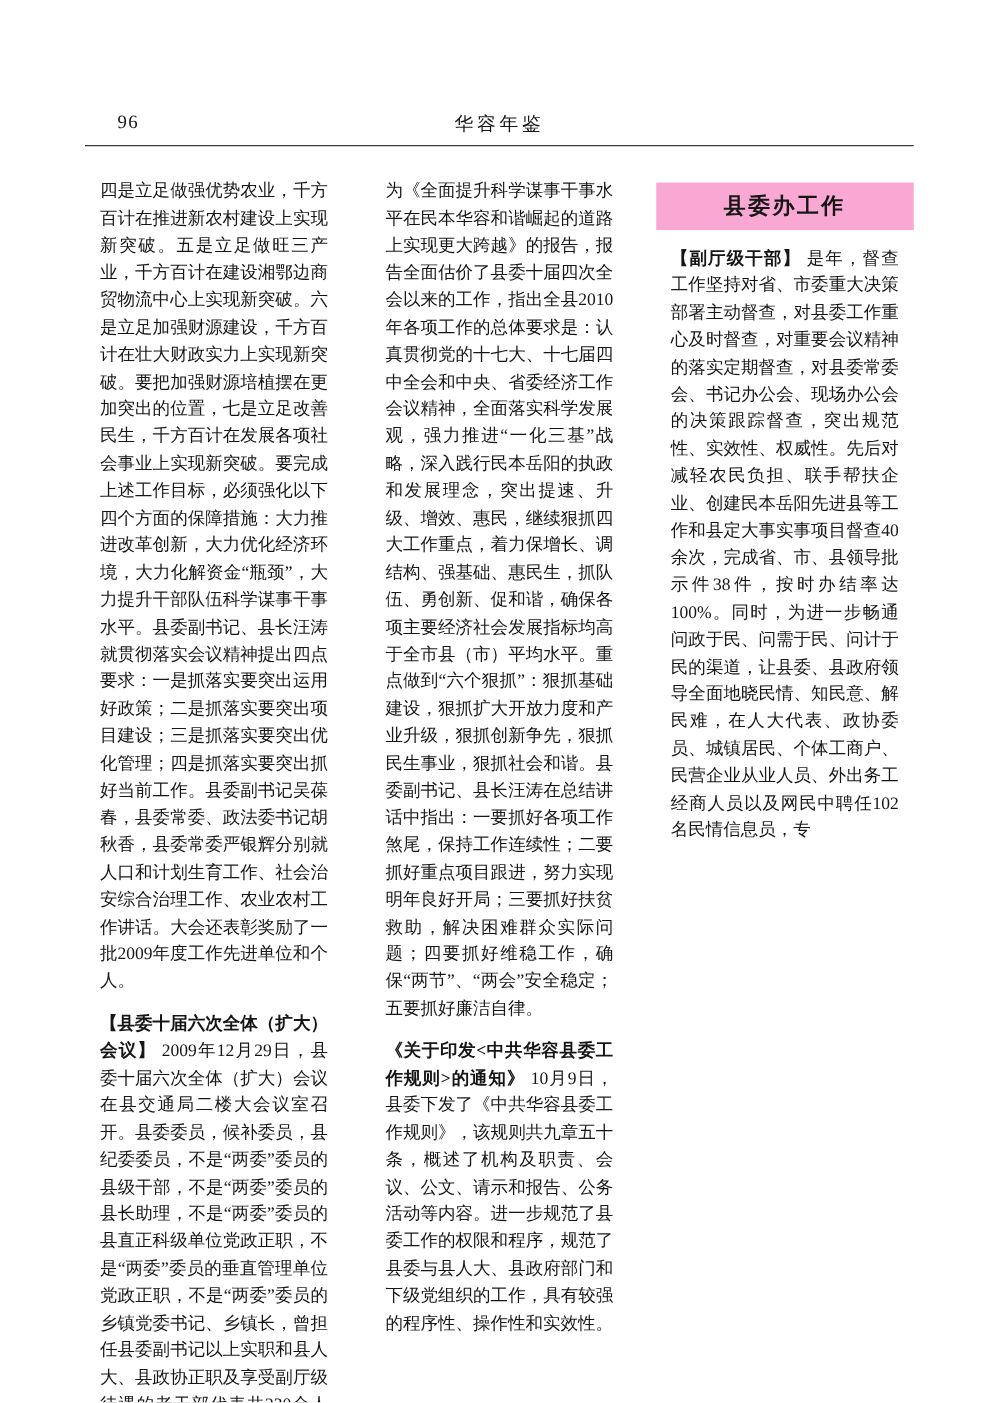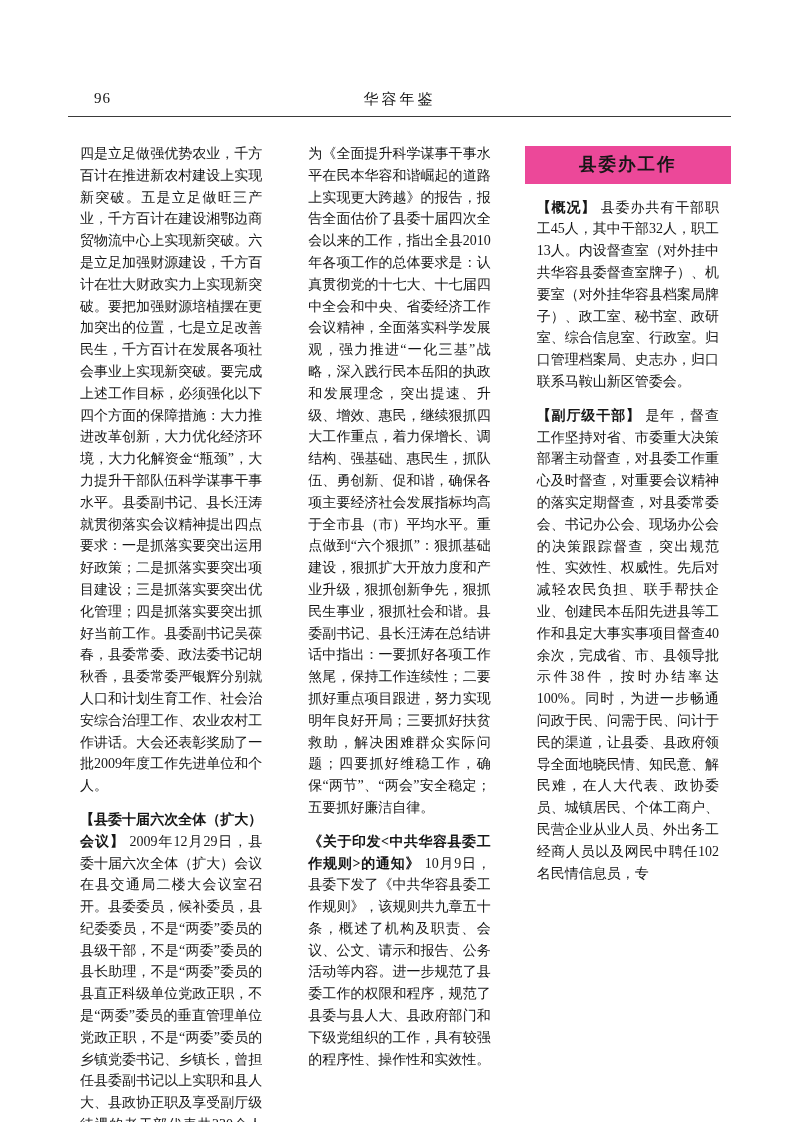--- a/index.html
+++ b/index.html
@@ -22,21 +22,21 @@
   .header-rule { border: 0; border-top: 1.6px solid #3a3a3a; margin-top: 6px; }
   .columns { display: flex; gap: 22px; margin-top: 14px; }
   .col {
     flex: 1 1 0; min-width: 0;
     font-size: 14px; line-height: 21.8px;
     text-align: justify;
   }
   .col p { margin: 12px; }
   b { font-weight: bold; }
   .section-header {
-    background: #ec4899;
+    background: #f9a8d4;
     font-weight: bold;
     font-size: 17.5px;
     line-height: 1.35;
     text-align: center;
     letter-spacing: 2px;
     padding: 7px 2px;
     margin: 15px 0 13px 0;
   }
 </style>
 </head>
@@ -64,23 +64,19 @@
       <p>为《全面提升科学谋事干事水平在民本华容和谐崛起的道路上实现更大跨越》的报告，报告全面估价了县委十届四次全会以来的工作，指出全县2010年各项工作的总体要求是：认真贯彻党的十七大、十七届四中全会和中央、省委经济工作会议精神，全面落实科学发展观，强力推进“一化三基”战略，深入践行民本岳阳的执政和发展理念，突出提速、升级、增效、惠民，继续狠抓四大工作重点，着力保增长、调结构、强基础、惠民生，抓队伍、勇创新、促和谐，确保各项主要经济社会发展指标均高于全市县（市）平均水平。重点做到“六个狠抓”：狠抓基础建设，狠抓扩大开放力度和产业升级，狠抓创新争先，狠抓民生事业，狠抓社会和谐。县委副书记、县长汪涛在总结讲话中指出：一要抓好各项工作煞尾，保持工作连续性；二要抓好重点项目跟进，努力实现明年良好开局；三要抓好扶贫救助，解决困难群众实际问题；四要抓好维稳工作，确保“两节”、“两会”安全稳定；五要抓好廉洁自律。</p>
       <p>
         <b>《关于印发&lt;中共华容县委工作规则&gt;的通知》</b>
         <span>10月9日，县委下发了《中共华容县委工作规则》，该规则共九章五十条，概述了机构及职责、会议、公文、请示和报告、公务活动等内容。进一步规范了县委工作的权限和程序，规范了县委与县人大、县政府部门和下级党组织的工作，具有较强的程序性、操作性和实效性。</span>
       </p>
     </div>
 
     <div class="col">
       <div class="section-header">县委办工作</div>
       <p>
-        <b>【概况】</b>
-        <span>县委办共有干部职工45人，其中干部32人，职工13人。内设督查室（对外挂中共华容县委督查室牌子）、机要室（对外挂华容县档案局牌子）、政工室、秘书室、政研室、综合信息室、行政室。归口管理档案局、史志办，归口联系马鞍山新区管委会。</span>
-      </p>
-      <p>
         <b>【副厅级干部】</b>
         <span>是年，督查工作坚持对省、市委重大决策部署主动督查，对县委工作重心及时督查，对重要会议精神的落实定期督查，对县委常委会、书记办公会、现场办公会的决策跟踪督查，突出规范性、实效性、权威性。先后对减轻农民负担、联手帮扶企业、创建民本岳阳先进县等工作和县定大事实事项目督查40余次，完成省、市、县领导批示件38件，按时办结率达100%。同时，为进一步畅通问政于民、问需于民、问计于民的渠道，让县委、县政府领导全面地晓民情、知民意、解民难，在人大代表、政协委员、城镇居民、个体工商户、民营企业从业人员、外出务工经商人员以及网民中聘任102名民情信息员，专</span>
       </p>
     </div>
 
   </div>
 </div>
 
 </body></html>

